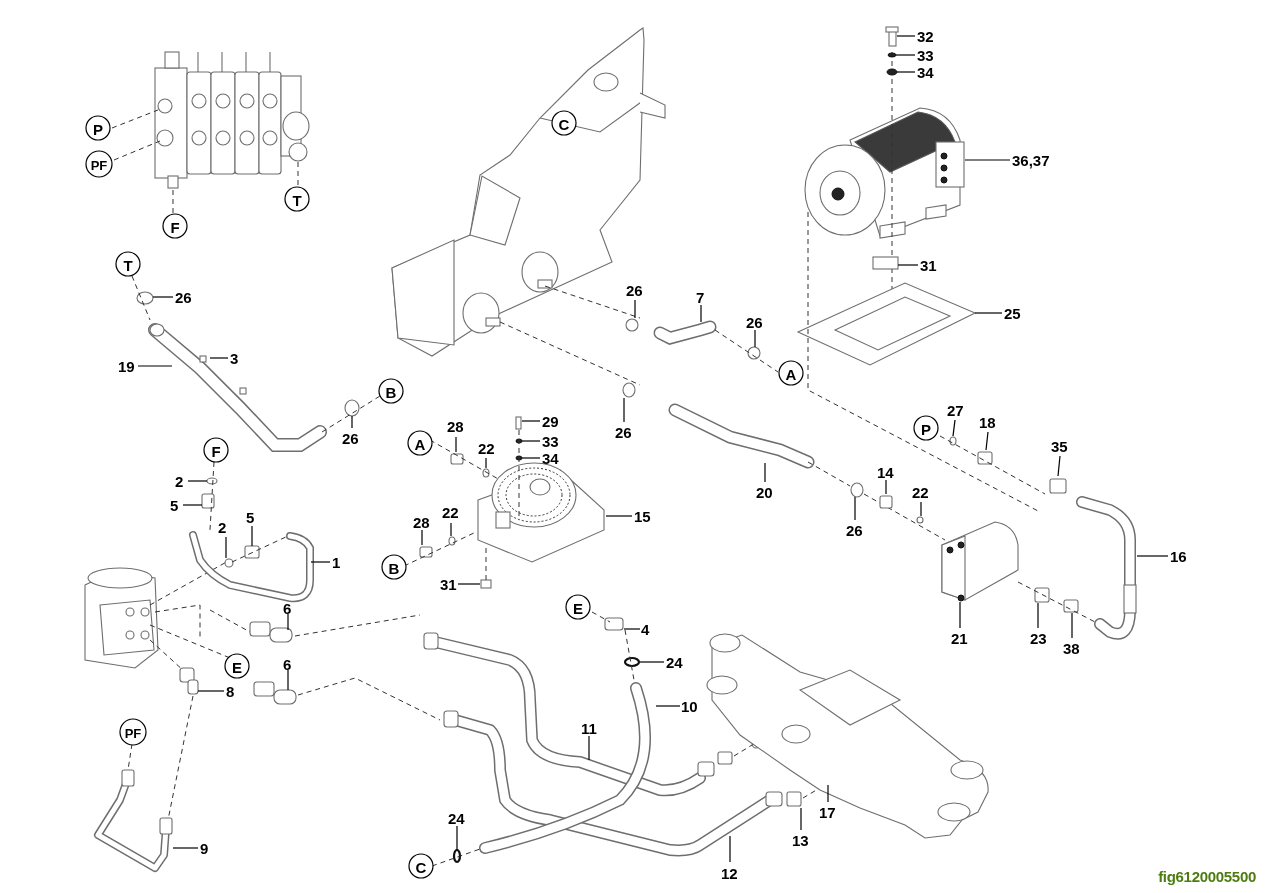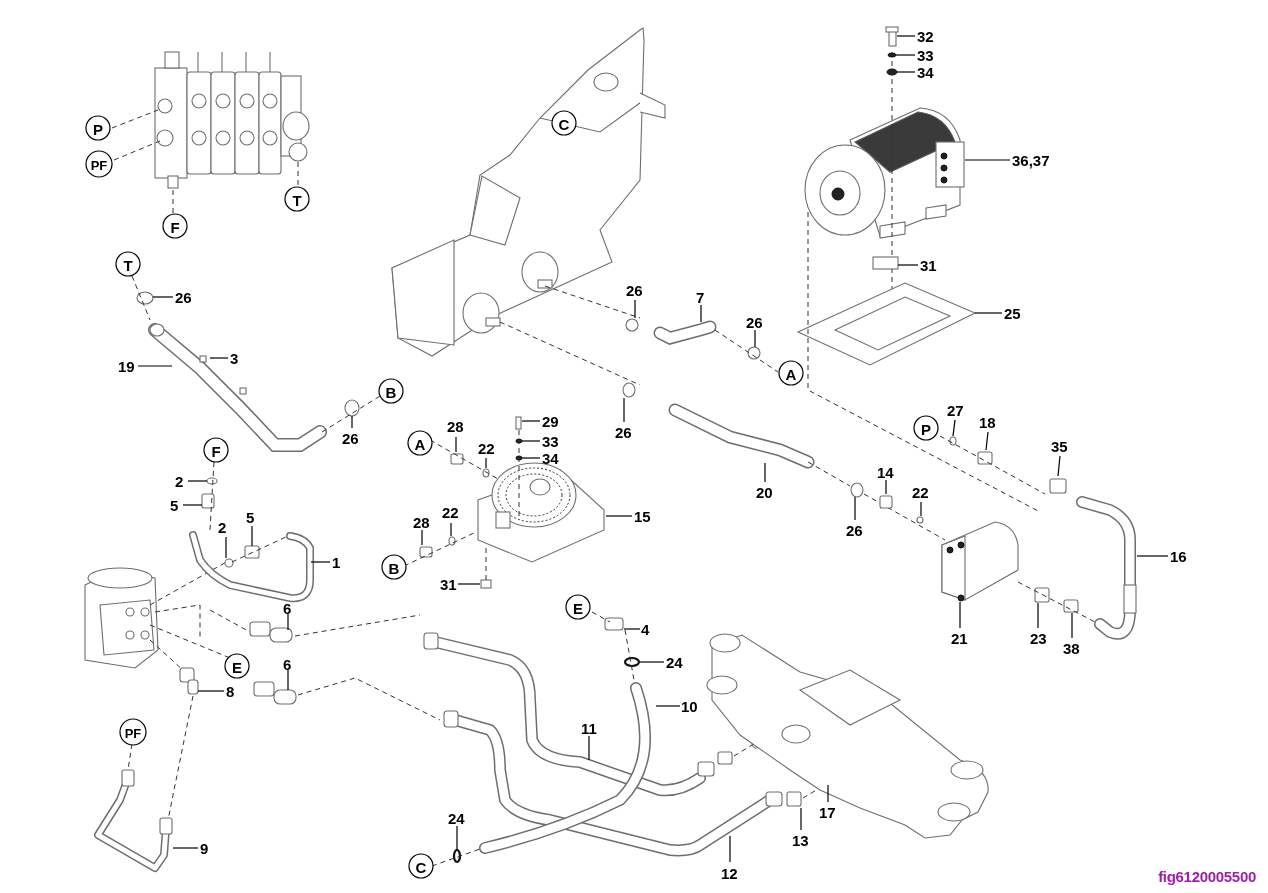--- a/index.html
+++ b/index.html
@@ -6,21 +6,21 @@
   body{width:1268px;height:893px;position:relative;overflow:hidden;font-family:"Liberation Sans",sans-serif;}
   svg#diagram{position:absolute;left:0;top:0;width:1268px;height:893px;}
   .part{fill:#ffffff;stroke:#6e6e6e;stroke-width:1.1;}
   .partd{fill:#f4f4f4;stroke:#555;stroke-width:1.1;}
   .dark{fill:#222;stroke:#111;stroke-width:1;}
   .leader{stroke:#000;stroke-width:1.2;fill:none;}
   .dash{stroke:#333;stroke-width:1;fill:none;stroke-dasharray:5 4;}
   .callout-text{font-family:"Liberation Sans",sans-serif;font-weight:bold;font-size:15px;fill:#000;transform-box:fill-box;}
   .ref-circle{fill:#fff;stroke:#000;stroke-width:1.2;}
   .ref-text{font-family:"Liberation Sans",sans-serif;font-weight:bold;font-size:15px;fill:#000;text-anchor:middle;dominant-baseline:central;}
-  .figid{position:absolute;right:12px;bottom:8px;font-family:"Liberation Sans",sans-serif;font-weight:bold;font-size:15px;color:#a21caf;letter-spacing:-0.3px;}
+  .figid{position:absolute;right:12px;bottom:8px;font-family:"Liberation Sans",sans-serif;font-weight:bold;font-size:15px;color:#4d7c0f;letter-spacing:-0.3px;}
 </style>
 </head>
 <body>
 
 <svg id="diagram" viewBox="0 0 1268 893" xmlns="http://www.w3.org/2000/svg">
 
   <g>
     <rect class="part" x="155" y="68" width="32" height="110"></rect>
     <rect class="part" x="187" y="72" width="24" height="102" rx="3"></rect>
     <rect class="part" x="211" y="72" width="24" height="102" rx="3"></rect>

